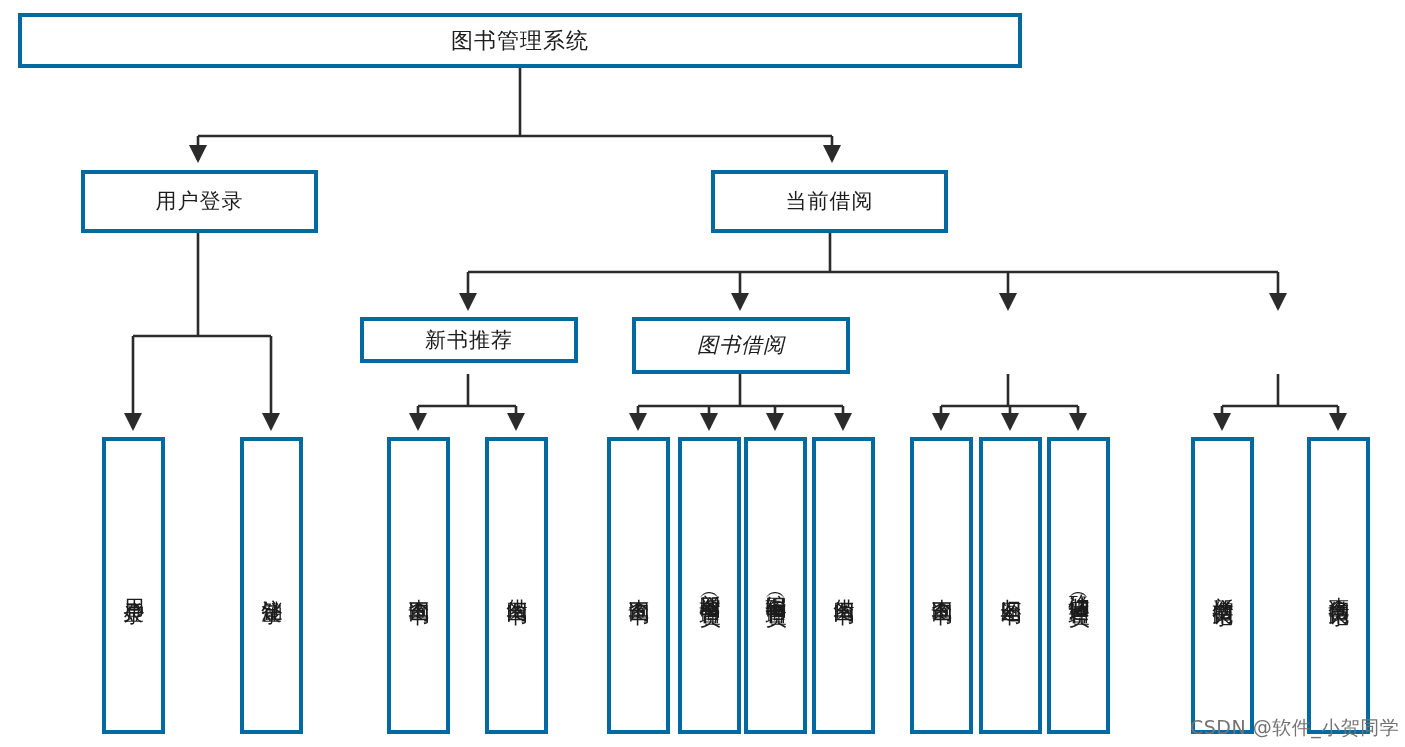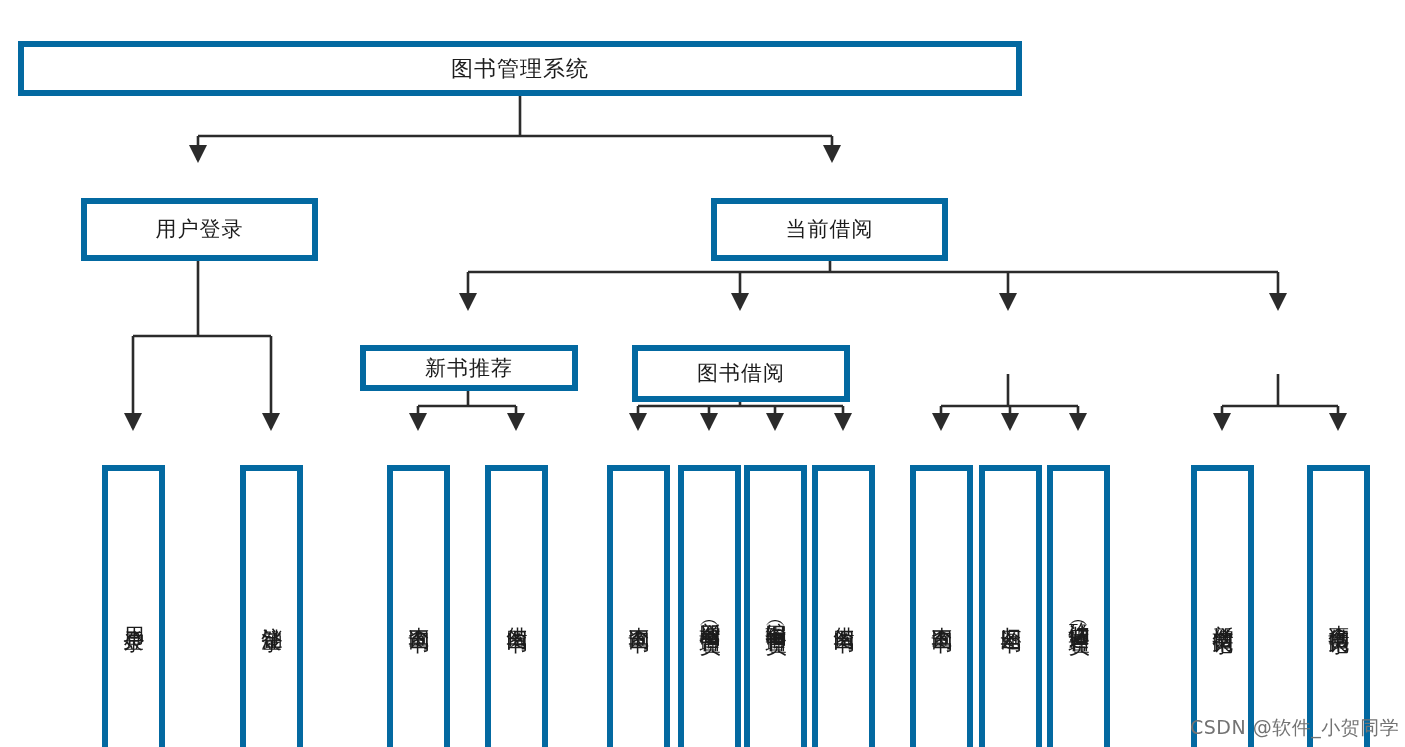--- a/index.html
+++ b/index.html
@@ -22,29 +22,28 @@
     position: absolute;
     left: 0;
     top: 0;
     width: 1405px;
     height: 747px;
     pointer-events: none;
   }
   .node {
     position: absolute;
     box-sizing: border-box;
-    border: 6px solid #0369a1;
+    border: 4px solid #0369a1;
     background: #ffffff;
     display: flex;
     align-items: center;
     justify-content: center;
     color: #1c1c1c;
     line-height: 1.18;
     text-align: center;
-    margin-top: 28px;
   }
   .node.h {
     font-size: 21px;
     letter-spacing: 1px;
   }
   .node.v {
     writing-mode: vertical-rl;
     text-orientation: upright;
     font-size: 21px;
     letter-spacing: 2px;
@@ -121,21 +120,21 @@
   </svg>
 
   <div class="node h root" style="left:18px; top:13px; width:1004px; height:55px;">图书管理系统</div>
 
   <div class="node h" style="left:81px; top:170px; width:237px; height:63px;">用户登录</div>
 
   <div class="node h" style="left:711px; top:170px; width:237px; height:63px;">当前借阅</div>
 
   <div class="node h" style="left:360px; top:317px; width:218px; height:46px;">新书推荐</div>
 
-  <div class="node h" style="left:632px; top:317px; width:218px; height:57px;">图书借阅</div>
+  <div class="node h" style="left:632px; top:317px; width:218px; height:57px;font-style:italic;">图书借阅</div>
 
 
 
   <div class="node v" style="left:102px; top:437px; width:63px; height:297px;">用户登录</div>
 
   <div class="node v" style="left:240px; top:437px; width:63px; height:297px;">注销登录</div>
 
   <div class="node v" style="left:387px; top:437px; width:63px; height:297px;">查询图书</div>
 
   <div class="node v" style="left:485px; top:437px; width:63px; height:297px;">借阅图书</div>

